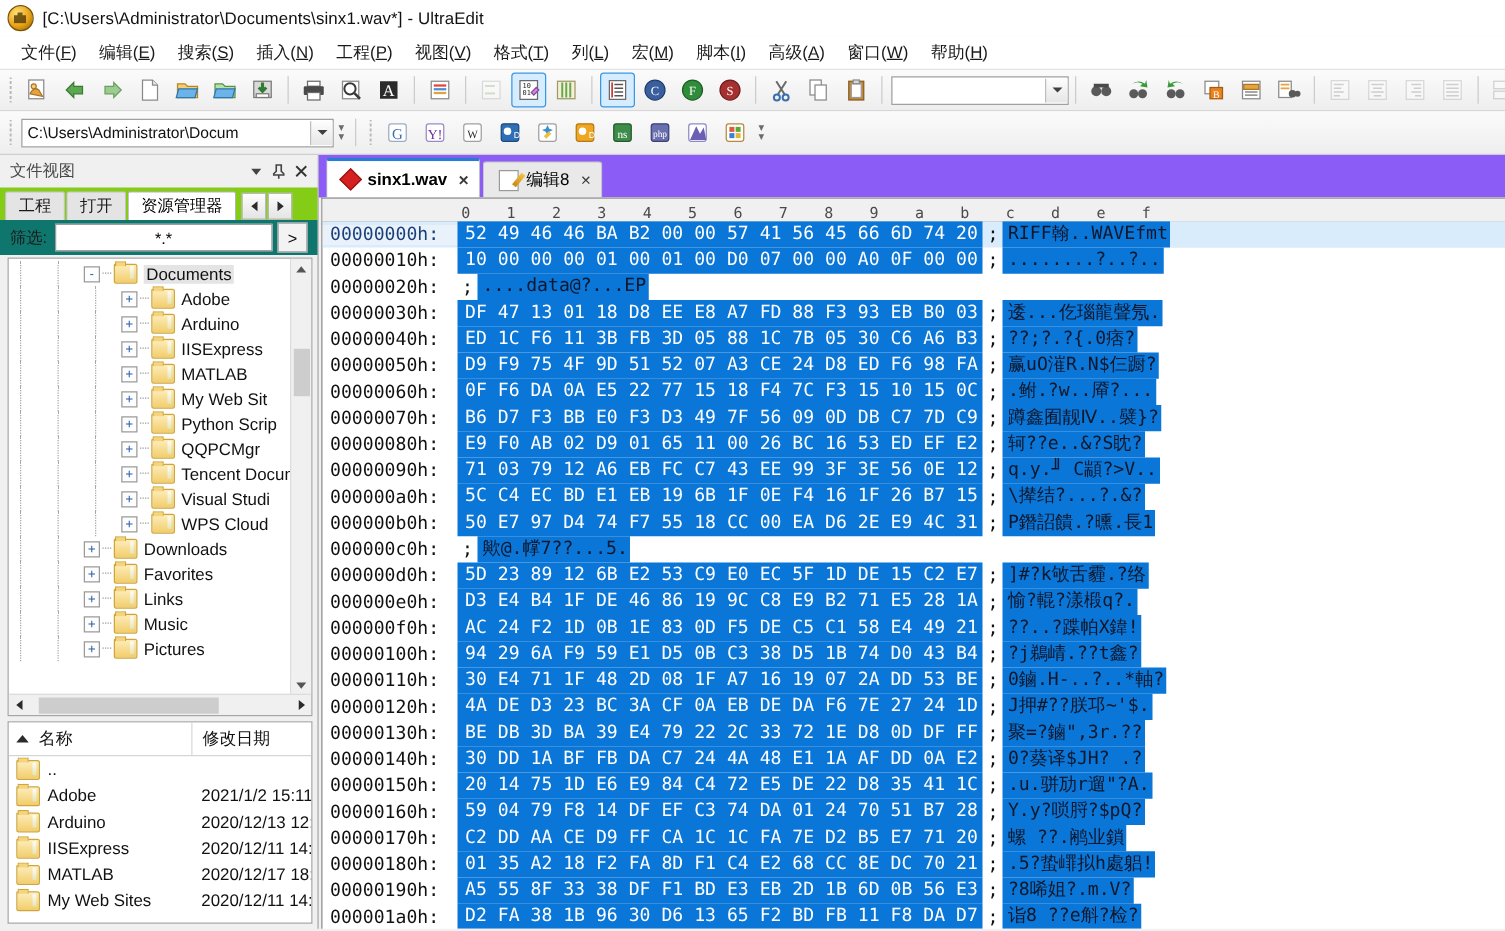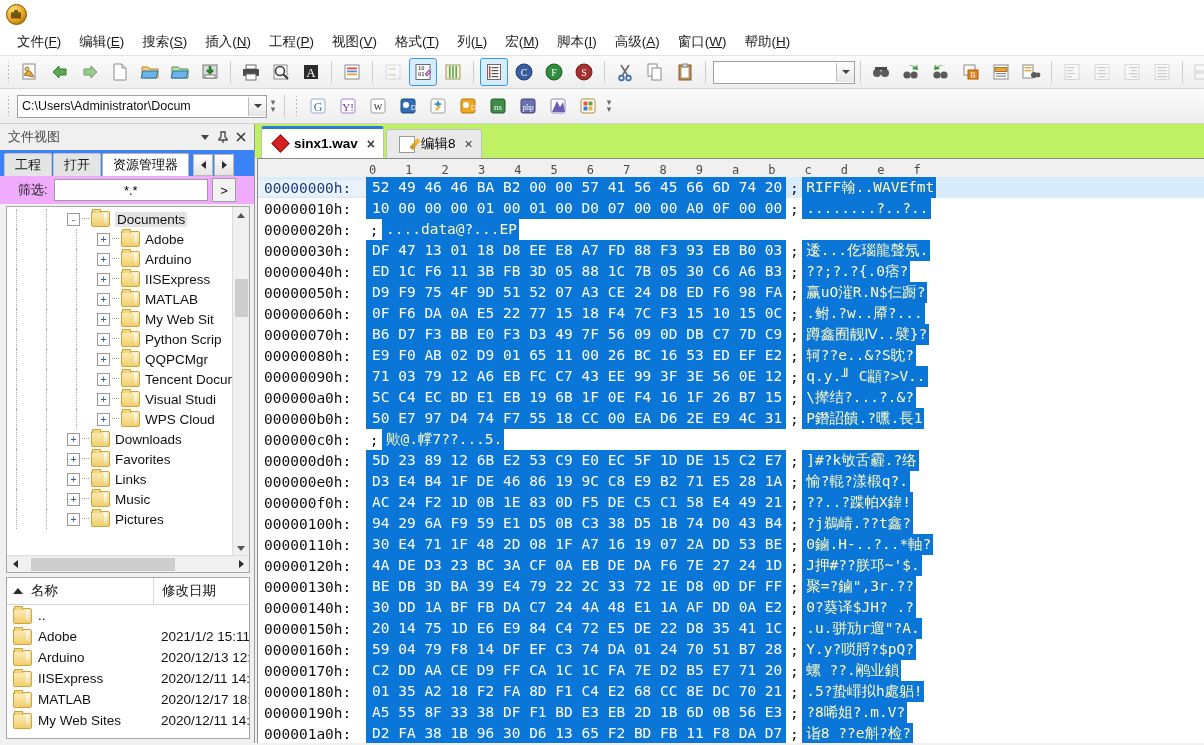--- a/index.html
+++ b/index.html
@@ -87,37 +87,37 @@
   
   .dock{width:254px;flex:0 0 auto;background:#f0f0f0;display:flex;flex-direction:column;
         border-right:1px solid #9b9b9b;}
   .dock-head{
     height:26px;display:flex;align-items:center;padding:0 4px 0 8px;background:#f0f0f0;
   }
   .dock-title{flex:1;font-size:13px;color:#4a4a4a;}
   .dock-btn{width:18px;height:18px;display:flex;align-items:center;justify-content:center;color:#444;}
   .dock-btn svg{display:block;}
 
-  .tabs-row{display:flex;align-items:flex-end;height:26px;background:#3b82f6;padding-left:4px;}
+  .tabs-row{display:flex;align-items:flex-end;height:26px;background:#84cc16;padding-left:4px;}
   .dtab{
     height:22px;line-height:22px;padding:0 10px;font-size:13px;color:#1a1a1a;
     background:#e4e4e4;border:1px solid #c2c2c2;border-bottom:none;margin-right:1px;
     border-radius:2px 2px 0 0;white-space:nowrap;
   }
   .dtab.sel{background:#ffffff;border-color:#b4b4b4;color:#000;}
   .dtab.clip{max-width:72px;overflow:hidden;}
   .tabnav{display:flex;margin-left:2px;}
   .tabnav div{
     width:18px;height:20px;background:linear-gradient(#fdfdfd,#e4e4e4);
     border:1px solid #b9b9b9;display:flex;align-items:center;justify-content:center;margin-left:1px;
   }
   .tri-l{width:0;height:0;border-top:4px solid transparent;border-bottom:4px solid transparent;border-right:5px solid #2b2b2b;}
   .tri-r{width:0;height:0;border-top:4px solid transparent;border-bottom:4px solid transparent;border-left:5px solid #2b2b2b;}
 
-  .filter-row{display:flex;align-items:center;height:28px;padding:0 18px;background:#f0abfc;}
+  .filter-row{display:flex;align-items:center;height:28px;padding:0 8px;background:#0f766e;}
   .filter-label{font-size:13px;color:#1a1a1a;margin-right:6px;white-space:nowrap;}
   .filter-box{
     flex:1;height:20px;background:#ffffff;border:1px solid #9e9e9e;
     display:flex;align-items:center;justify-content:center;font-size:13px;color:#000;
   }
   .filter-go{
     width:22px;height:22px;margin-left:4px;border:1px solid #9e9e9e;background:#f3f3f3;
     display:flex;align-items:center;justify-content:center;font-size:13px;color:#111;
   }
 
@@ -171,21 +171,21 @@
   .lhead .c2{flex:1;padding-left:8px;}
   .lhead span{font-size:13.5px;color:#111;}
   .sortarrow{width:0;height:0;border-left:5px solid transparent;border-right:5px solid transparent;border-bottom:6px solid #2b2b2b;margin-right:8px;}
   .lrow{display:flex;height:21px;align-items:center;font-size:13.5px;color:#111;}
   .lrow .c1{width:140px;display:flex;align-items:center;padding-left:6px;}
   .lrow .c2{flex:1;padding-left:8px;white-space:nowrap;overflow:hidden;}
   .lrow .folder{margin-right:6px;}
 
   
   .editor{flex:1 1 auto;display:flex;flex-direction:column;background:#f0f0f0;min-width:0;}
-  .doctabs{height:34px;display:flex;align-items:flex-end;padding-left:6px;background:#bef264;}
+  .doctabs{height:34px;display:flex;align-items:flex-end;padding-left:6px;background:#8b5cf6;}
   .dt{
     height:28px;display:flex;align-items:center;padding:0 8px 0 12px;margin-right:2px;
     background:#e9e9e9;border:1px solid #c0c0c0;border-bottom:none;
     border-radius:3px 3px 0 0;font-size:13.5px;white-space:nowrap;
   }
   .dt.sel{background:#ffffff;border-top:3px solid #2b7bd4;color:#000;font-weight:bold;height:29px;}
   .dt .x{margin-left:9px;color:#3a3a3a;font-size:14px;line-height:1;}
   .wav-dot{
     width:11px;height:11px;background:#d42020;margin-right:7px;flex:0 0 auto;
     transform:rotate(45deg);border:1px solid #9c1212;
@@ -214,36 +214,37 @@
   .hexrows{position:absolute;left:0;right:0;top:18px;bottom:0;overflow:hidden;}
   .hrow{height:21px;display:flex;align-items:center;font-size:14.5px;white-space:nowrap;}
   .hoff{width:102px;flex:0 0 auto;padding-left:6px;color:#111;letter-spacing:0px;}
   .hrow.first .hoff{background:#e9f2fb;color:#1b3f78;}
   .hbytes{
     flex:0 0 auto;background:#0a76d8;color:#ffffff;padding:0 4px 0 6px;
     letter-spacing:0px;height:21px;line-height:21px;
   }
   .hsemi{width:16px;flex:0 0 auto;text-align:center;color:#111;}
   .hascii{
-    flex:0 0 auto;background:#0a76d8;color:#fef9c3;height:21px;line-height:21px;
+    flex:0 0 auto;background:#0a76d8;color:#0f172a;height:21px;line-height:21px;
     padding:0 2px 0 4px;letter-spacing:0;
   }
   .hrow.first .hascii{background:#0a76d8;}
   .hrow.first .trail{flex:1 1 auto;background:#d9ecfb;height:21px;}
 
   
   .hrow.first{background:#d9ecfb;}
 </style>
 </head>
 <body>
 
 <div class="app">
 
   <div class="titlebar">
     <div class="title-icon"></div>
+    <div class="title-text">[C:\Users\Administrator\Documents\sinx1.wav*] - UltraEdit</div>
   </div>
 
   <div class="menubar" id="menubar">
       <div class="menu-item">文件(<u>F</u>)</div>
       <div class="menu-item">编辑(<u>E</u>)</div>
       <div class="menu-item">搜索(<u>S</u>)</div>
       <div class="menu-item">插入(<u>N</u>)</div>
       <div class="menu-item">工程(<u>P</u>)</div>
       <div class="menu-item">视图(<u>V</u>)</div>
       <div class="menu-item">格式(<u>T</u>)</div>

